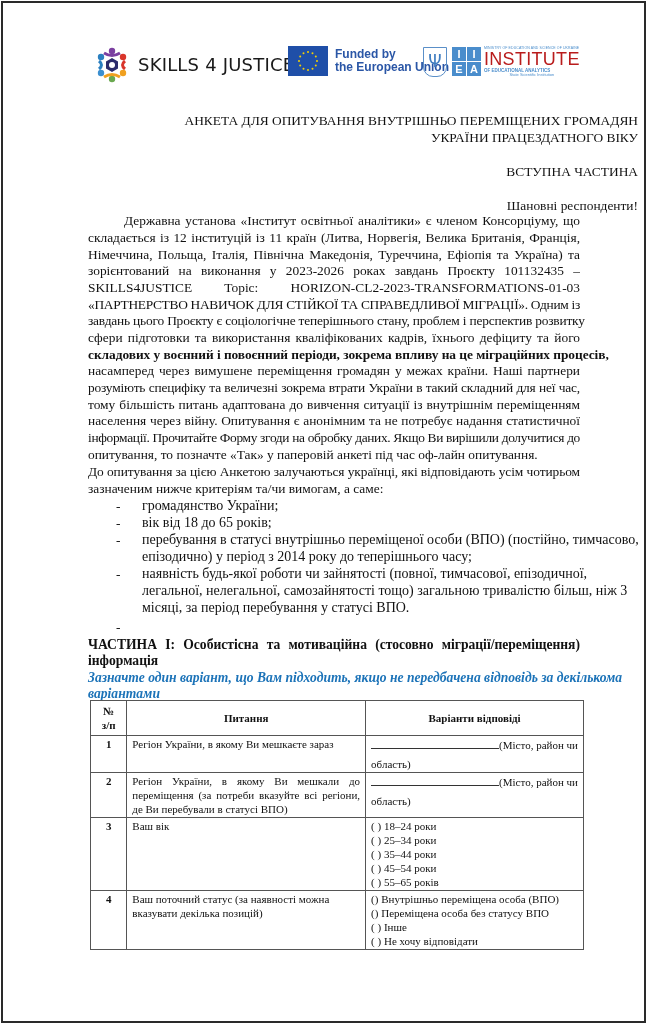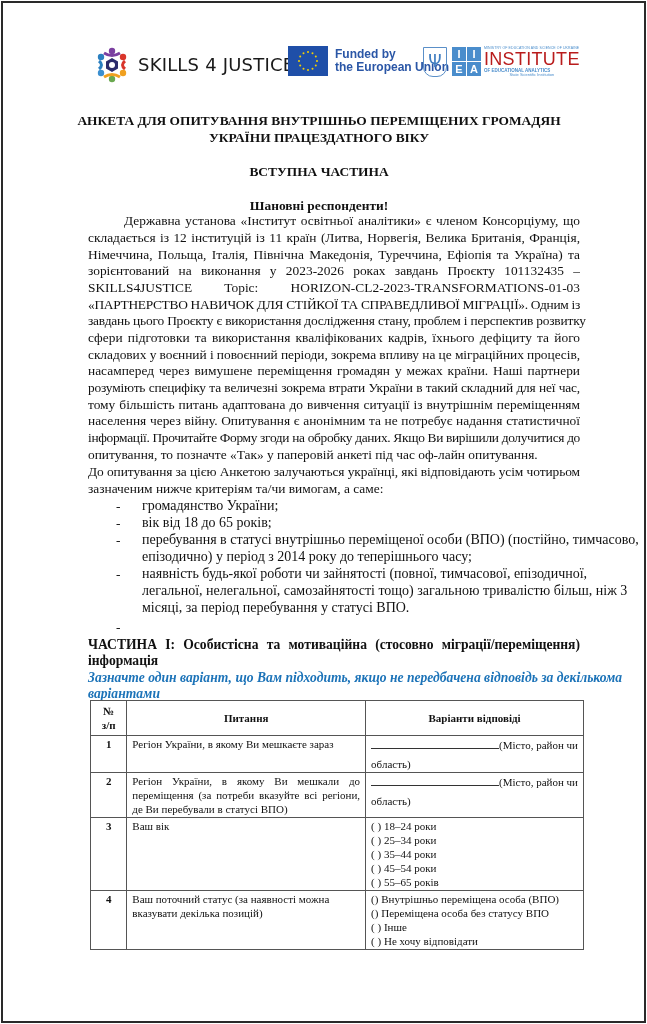--- a/index.html
+++ b/index.html
@@ -22,21 +22,21 @@
   .iea { position: absolute; left: 331px; top: 4px; display: flex; align-items: center; }
   .iea-tryzub { width: 24px; height: 30px; border: 1.5px solid #5a8fc8; border-radius: 0 0 10px 10px; box-sizing: border-box; color: #3f7dc0; font-size: 17px; text-align: center; line-height: 27px; font-family: "DejaVu Sans", sans-serif; }
   .iea-grid { display: grid; grid-template-columns: 14px 14px; grid-template-rows: 14px 14px; gap: 1px; margin-left: 5px; }
   .iea-grid span { background: #4a8dcc; color: #fff; font-family: "Liberation Sans", sans-serif; font-size: 11px; font-weight: bold; text-align: center; line-height: 14px; }
   .iea-right { margin-left: 3px; display: flex; flex-direction: column; }
   .iea-ministry { font-family: "Liberation Sans", sans-serif; font-size: 3.5px; color: #4a8dcc; line-height: 4px; letter-spacing: 0.1px; }
   .iea-title { font-family: "Liberation Sans", sans-serif; font-size: 18px; color: #b91c1c; line-height: 18px; letter-spacing: 0.3px; }
   .iea-sub { font-family: "Liberation Sans", sans-serif; font-size: 4.5px; color: #4a8dcc; line-height: 5px; font-weight: bold; }
   .iea-sub2 { font-family: "Liberation Sans", sans-serif; font-size: 4px; color: #4a8dcc; line-height: 4.5px; text-align: center; }
 
-  .title { position: absolute; left: 0; width: 638px; text-align: center; font-weight: bold; font-size: 13.4px; line-height: 17px; }
+  .title { position: absolute; left: 0; width: 638px; text-align: right; font-weight: normal; font-size: 13.4px; line-height: 17px; }
   .title-1 { top: 112px; }
   .title-2 { top: 129px; }
   .section-title { top: 163px; }
   .greeting { top: 197px; }
 
   .line { position: absolute; left: 88px; width: 492px; font-size: 13.4px; line-height: 16.6px; white-space: nowrap; text-align: justify; text-align-last: justify; }
   .line.last { text-align-last: left; }
   .line.indent { left: 124px; width: 456px; }
   .bullet-dash { position: absolute; left: 116px; font-size: 13.4px; line-height: 16.6px; }
   .bullet-line { position: absolute; left: 142px; font-size: 14px; line-height: 16.6px; white-space: nowrap; }
@@ -133,23 +133,23 @@
   <div class="title greeting">Шановні респонденти!</div>
   <div class="title section-title">ВСТУПНА ЧАСТИНА</div>
 
   <div>
     <div class="line indent" style="top: 213px; white-space: nowrap; text-align: left;"><span style="word-spacing: 0px;">Державна установа «Інститут освітньої аналітики» є членом Консорціуму, що</span></div>
     <div class="line" style="top: 230px; white-space: nowrap; text-align: right;"><span style="word-spacing: 0px;">складається із 12 інституцій із 11 країн (Литва, Норвегія, Велика Британія, Франція,</span></div>
     <div class="line" style="top: 247px; white-space: nowrap; text-align: left;"><span style="word-spacing: 0px;">Німеччина, Польща, Італія, Північна Македонія, Туреччина, Ефіопія та Україна) та</span></div>
     <div class="line" style="top: 263px; white-space: nowrap; text-align: left;"><span style="word-spacing: 0px;">зорієнтований на виконання у 2023-2026 роках завдань Проєкту 101132435 –</span></div>
     <div class="line" style="top: 280px; white-space: nowrap; text-align: left;" id="topic-line"><span style="word-spacing: 0px;">SKILLS4JUSTICE Topic: HORIZON-CL2-2023-TRANSFORMATIONS-01-03</span></div>
     <div class="line" style="top: 297px; white-space: nowrap; text-align: left;"><span style="word-spacing: 0px; letter-spacing: -0.289062px;">«ПАРТНЕРСТВО НАВИЧОК ДЛЯ СТІЙКОЇ ТА СПРАВЕДЛИВОЇ МІГРАЦІЇ». Одним із</span></div>
-    <div class="line" style="top: 313px; white-space: nowrap; text-align: left;"><span style="word-spacing: 0px; letter-spacing: -0.188051px;">завдань цього Проєкту є використання дослідження стану, проблем і перспектив розвитку</span></div>
+    <div class="line" style="top: 313px; white-space: nowrap; text-align: left;"><span style="word-spacing: 0px; letter-spacing: -0.188051px;">завдань цього Проєкту є соціологічне теперішнього стану, проблем і перспектив розвитку</span></div>
     <div class="line" style="top: 330px; white-space: nowrap; text-align: left;"><span style="word-spacing: 0px;">сфери підготовки та використання кваліфікованих кадрів, їхнього дефіциту та його</span></div>
-    <div class="line" style="top: 347px; white-space: nowrap; text-align: left;"><span style="word-spacing: 0px; letter-spacing: -0.0474398px;">складових у воєнний і повоєнний періоди, зокрема впливу на це міграційних процесів,</span></div>
+    <div class="line" style="top: 347px; white-space: nowrap; text-align: left; font-weight: bold;"><span style="word-spacing: 0px; letter-spacing: -0.0474398px;">складових у воєнний і повоєнний періоди, зокрема впливу на це міграційних процесів,</span></div>
     <div class="line" style="top: 363px; white-space: nowrap; text-align: left;"><span style="word-spacing: 0px;">насамперед через вимушене переміщення громадян у межах країни. Наші партнери</span></div>
     <div class="line" style="top: 380px; white-space: nowrap; text-align: left;"><span style="word-spacing: 0px; letter-spacing: -0.181504px;">розуміють специфіку та величезні зокрема втрати України в такий складний для неї час,</span></div>
     <div class="line" style="top: 397px; white-space: nowrap; text-align: left;"><span style="word-spacing: 0px;">тому більшість питань адаптована до вивчення ситуації із внутрішнім переміщенням</span></div>
     <div class="line" style="top: 413px; white-space: nowrap; text-align: left;"><span style="word-spacing: 0px;">населення через війну. Опитування є анонімним та не потребує надання статистичної</span></div>
     <div class="line" style="top: 430px; white-space: nowrap; text-align: left;"><span style="word-spacing: 0px; letter-spacing: -0.325866px;">інформації. Прочитайте Форму згоди на обробку даних. Якщо Ви вирішили долучитися до</span></div>
     <div class="line last" style="top:447px">опитування, то позначте «Так» у паперовій анкеті під час оф-лайн опитування.</div>
   </div>
 
   <div>
     <div class="line" style="top: 464px; white-space: nowrap; text-align: left;"><span style="word-spacing: 0px; letter-spacing: -0.0640244px;">До опитування за цією Анкетою залучаються українці, які відповідають усім чотирьом</span></div>

